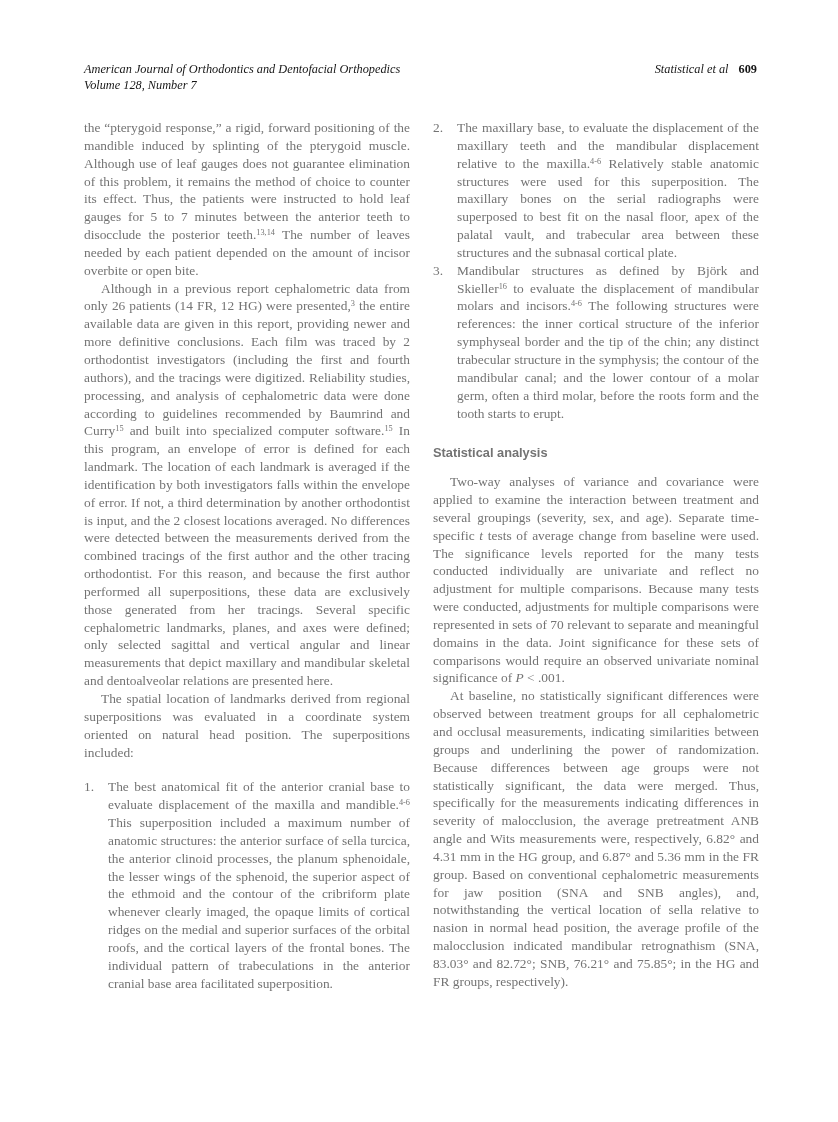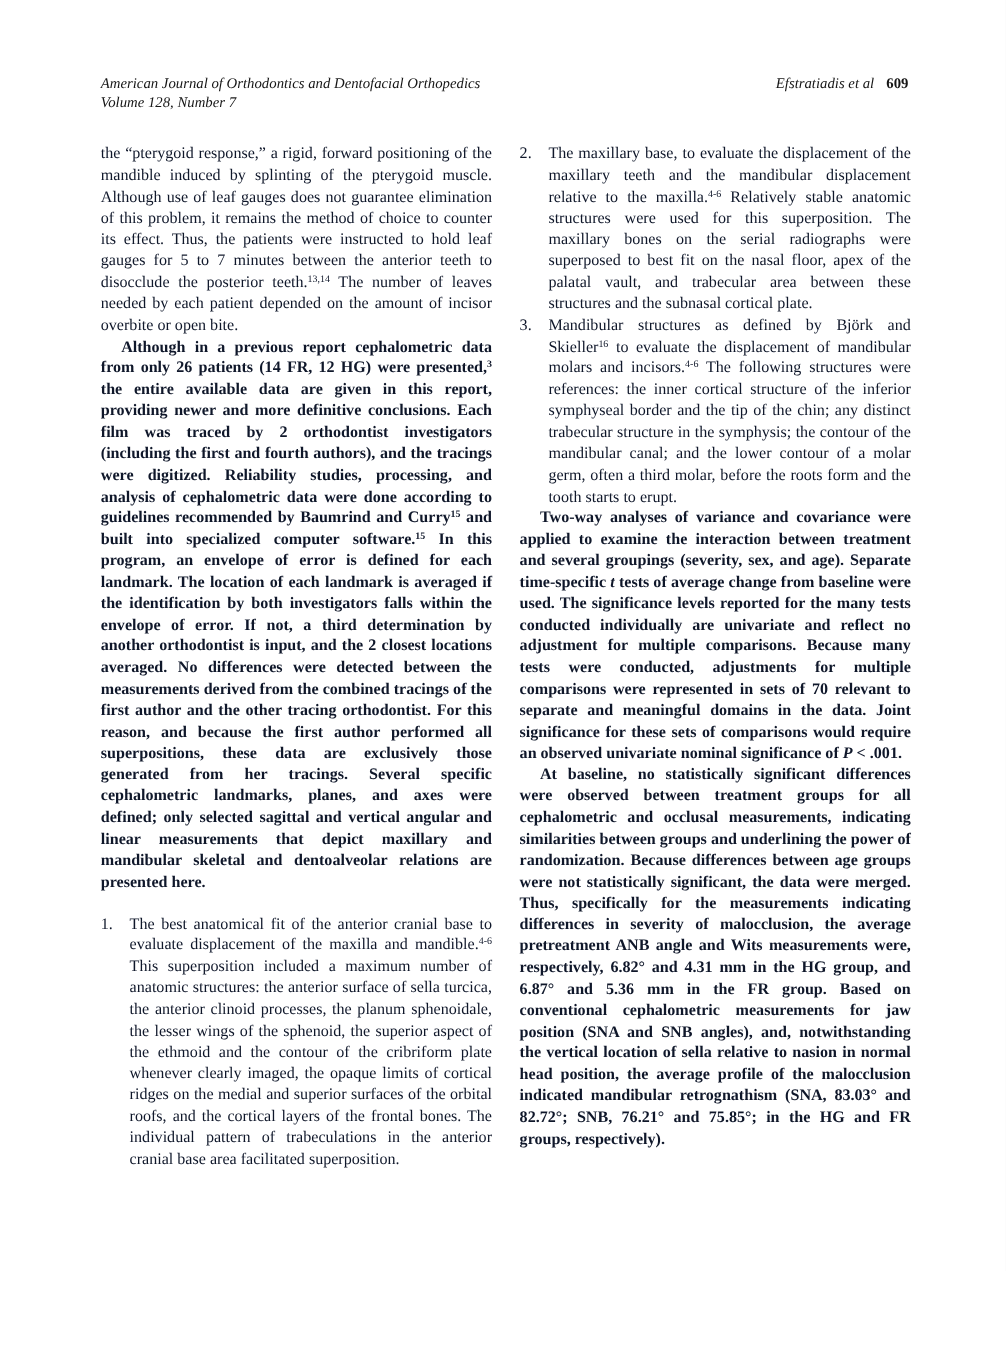--- a/index.html
+++ b/index.html
@@ -34,24 +34,24 @@
     top: 119px; left: 84px;
     width: 675px;
     display: flex;
     gap: 23px;
   }
   .column {
     width: 326px;
     font-size: 13.4px;
     line-height: 17.85px;
     text-align: justify;
-    color: #0f172a;
+    color: #737373;
   }
   .column p.para { margin: 0; }
-  .column p.para.indent { text-indent: 17px; font-weight: bold; }
+  .column p.para.indent { text-indent: 17px; }
 
   .list-item { display: flex; margin: 0; }
   .list-item.space-before { margin-top: 17px; }
   .list-num { width: 24px; flex-shrink: 0; }
   .list-body { flex: 1; text-align: justify; }
 
   .section-heading {
     font-family: "Liberation Sans", sans-serif;
     font-weight: bold;
     font-size: 12.8px;
@@ -71,41 +71,43 @@
 <body>
 
 <div class="page">
 
   <div class="running-header">
     <div class="rh-left">
       <div>American Journal of Orthodontics and Dentofacial Orthopedics</div>
       <div>Volume 128, Number 7</div>
     </div>
     <div class="rh-right">
-      <span class="rh-authors">Efstratiadis et al</span>
+      <span class="rh-authors">Statistical et al</span>
       <span class="rh-pagenum">609</span>
     </div>
   </div>
 
   <div class="columns">
     <div class="column">
         <p class="para">the “pterygoid response,” a rigid, forward positioning of the mandible induced by splinting of the pterygoid muscle. Although use of leaf gauges does not guarantee elimination of this problem, it remains the method of choice to counter its effect. Thus, the patients were instructed to hold leaf gauges for 5 to 7 minutes between the anterior teeth to disocclude the posterior teeth.<sup>13,14</sup> The number of leaves needed by each patient depended on the amount of incisor overbite or open bite.</p>
         <p class="para indent">Although in a previous report cephalometric data from only 26 patients (14 FR, 12 HG) were presented,<sup>3</sup> the entire available data are given in this report, providing newer and more definitive conclusions. Each film was traced by 2 orthodontist investigators (including the first and fourth authors), and the tracings were digitized. Reliability studies, processing, and analysis of cephalometric data were done according to guidelines recommended by Baumrind and Curry<sup>15</sup> and built into specialized computer software.<sup>15</sup> In this program, an envelope of error is defined for each landmark. The location of each landmark is averaged if the identification by both investigators falls within the envelope of error. If not, a third determination by another orthodontist is input, and the 2 closest locations averaged. No differences were detected between the measurements derived from the combined tracings of the first author and the other tracing orthodontist. For this reason, and because the first author performed all superpositions, these data are exclusively those generated from her tracings. Several specific cephalometric landmarks, planes, and axes were defined; only selected sagittal and vertical angular and linear measurements that depict maxillary and mandibular skeletal and dentoalveolar relations are presented here.</p>
+        <p class="para indent">The spatial location of landmarks derived from regional superpositions was evaluated in a coordinate system oriented on natural head position. The superpositions included:</p>
         <div class="list-item space-before">
           <span class="list-num">1.</span>
           <div class="list-body">The best anatomical fit of the anterior cranial base to evaluate displacement of the maxilla and mandible.<sup>4-6</sup> This superposition included a maximum number of anatomic structures: the anterior surface of sella turcica, the anterior clinoid processes, the planum sphenoidale, the lesser wings of the sphenoid, the superior aspect of the ethmoid and the contour of the cribriform plate whenever clearly imaged, the opaque limits of cortical ridges on the medial and superior surfaces of the orbital roofs, and the cortical layers of the frontal bones. The individual pattern of trabeculations in the anterior cranial base area facilitated superposition.</div>
         </div>
       </div>
     <div class="column">
         <div class="list-item">
           <span class="list-num">2.</span>
           <div class="list-body">The maxillary base, to evaluate the displacement of the maxillary teeth and the mandibular displacement relative to the maxilla.<sup>4-6</sup> Relatively stable anatomic structures were used for this superposition. The maxillary bones on the serial radiographs were superposed to best fit on the nasal floor, apex of the palatal vault, and trabecular area between these structures and the subnasal cortical plate.</div>
         </div>
         <div class="list-item">
           <span class="list-num">3.</span>
           <div class="list-body">Mandibular structures as defined by Björk and Skieller<sup>16</sup> to evaluate the displacement of mandibular molars and incisors.<sup>4-6</sup> The following structures were references: the inner cortical structure of the inferior symphyseal border and the tip of the chin; any distinct trabecular structure in the symphysis; the contour of the mandibular canal; and the lower contour of a molar germ, often a third molar, before the roots form and the tooth starts to erupt.</div>
         </div>
+        <div class="section-heading">Statistical analysis</div>
         <p class="para indent">Two-way analyses of variance and covariance were applied to examine the interaction between treatment and several groupings (severity, sex, and age). Separate time-specific <i>t</i> tests of average change from baseline were used. The significance levels reported for the many tests conducted individually are univariate and reflect no adjustment for multiple comparisons. Because many tests were conducted, adjustments for multiple comparisons were represented in sets of 70 relevant to separate and meaningful domains in the data. Joint significance for these sets of comparisons would require an observed univariate nominal significance of <i>P</i> &lt; .001.</p>
         <p class="para indent">At baseline, no statistically significant differences were observed between treatment groups for all cephalometric and occlusal measurements, indicating similarities between groups and underlining the power of randomization. Because differences between age groups were not statistically significant, the data were merged. Thus, specifically for the measurements indicating differences in severity of malocclusion, the average pretreatment ANB angle and Wits measurements were, respectively, 6.82° and 4.31 mm in the HG group, and 6.87° and 5.36 mm in the FR group. Based on conventional cephalometric measurements for jaw position (SNA and SNB angles), and, notwithstanding the vertical location of sella relative to nasion in normal head position, the average profile of the malocclusion indicated mandibular retrognathism (SNA, 83.03° and 82.72°; SNB, 76.21° and 75.85°; in the HG and FR groups, respectively).</p>
       </div>
   </div>
 
 </div>
 
 </body></html>

